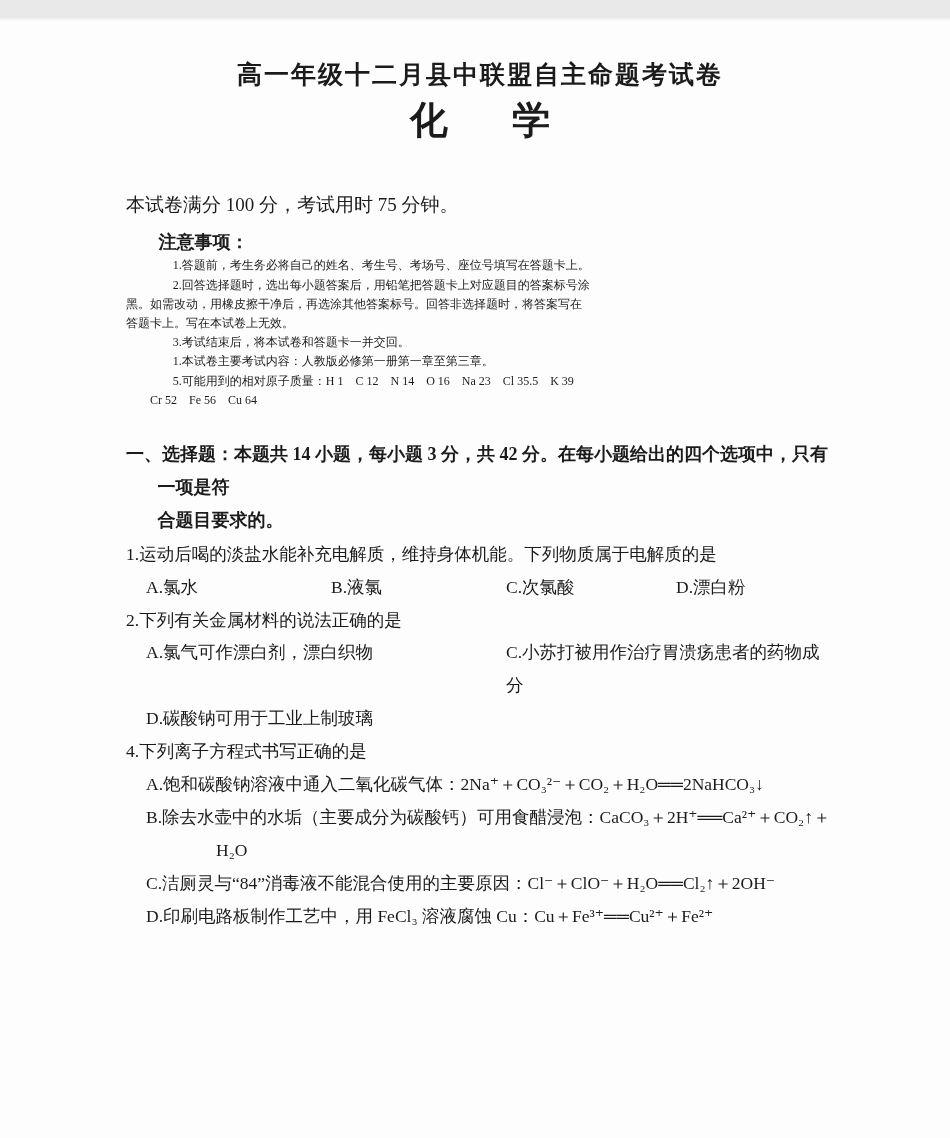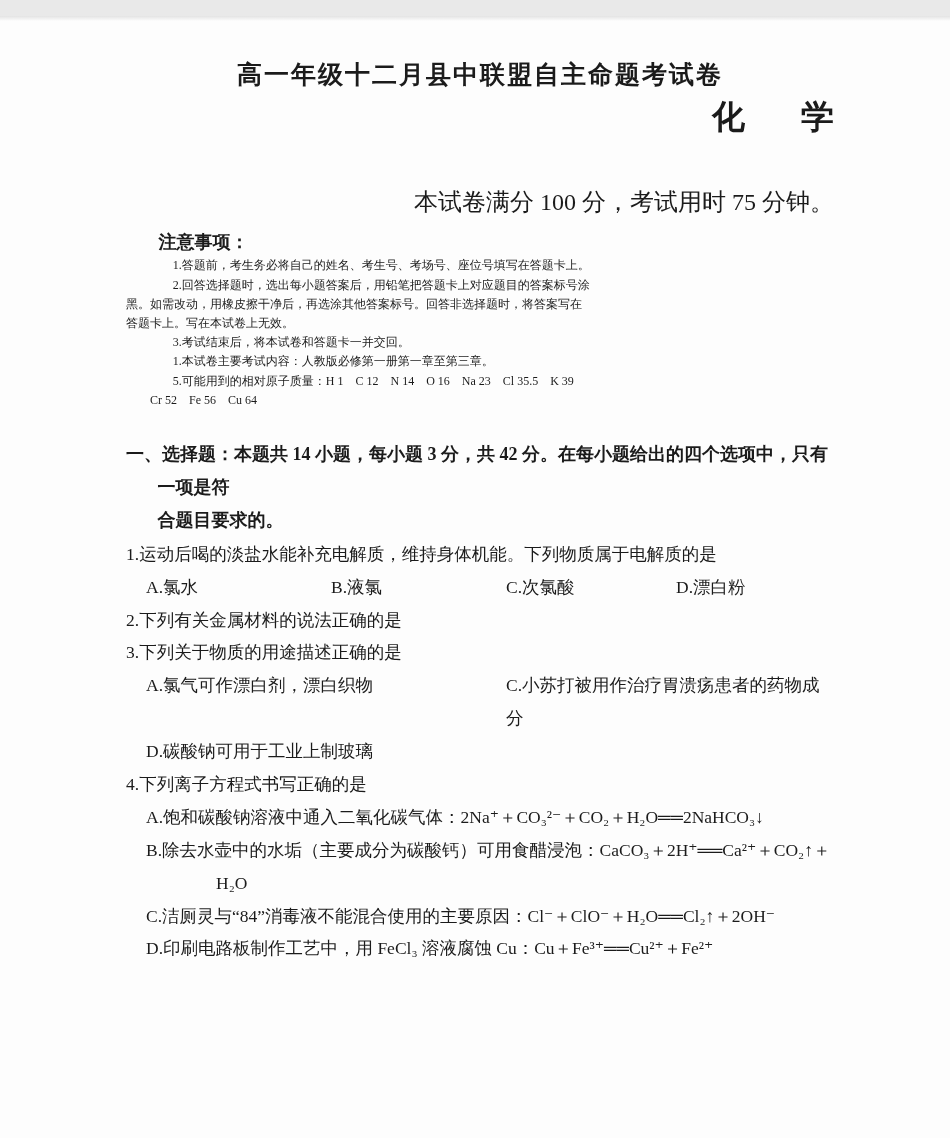--- a/index.html
+++ b/index.html
@@ -16,30 +16,30 @@
     overflow: hidden;
   }
   .title {
     text-align: center;
     font-size: 25px;
     font-weight: bold;
     letter-spacing: 2px;
     line-height: 1.2;
   }
   .subject {
-    text-align: right;
-    font-size: 33px;
+    text-align: center;
+    font-size: 38px;
     font-weight: bold;
     margin-top: 8px;
     line-height: 1.2;
   }
   .subject .spread { letter-spacing: 1.7em; margin-right: -1.7em; }
   .info {
-    text-align: right;
-    font-size: 24px;
+    text-align: left;
+    font-size: 19px;
     margin-top: 48px;
   }
   .notice { margin-top: 10px; }
   .notice-heading {
     font-size: 18px;
     font-weight: bold;
     line-height: 1.6;
     text-indent: 1.8em;
   }
   .notice-item {
@@ -128,21 +128,20 @@
       <span class="opt">C.次氯酸</span>
       <span class="opt">D.漂白粉</span>
     </div>
   </div>
 
   <div class="question">
     <p class="stem">2.下列有关金属材料的说法正确的是</p>
   </div>
 
   <div class="question">
-    <p class="stem">3.下列关于物质的用途描述正确的是</p>
     <div class="opts row2">
       <span class="opt">A.氯气可作漂白剂，漂白织物</span>
       <span class="opt">C.小苏打被用作治疗胃溃疡患者的药物成分</span>
       <span class="opt">D.碳酸钠可用于工业上制玻璃</span>
     </div>
   </div>
 
   <div class="question">
     <p class="stem">4.下列离子方程式书写正确的是</p>
     <div class="opts">

